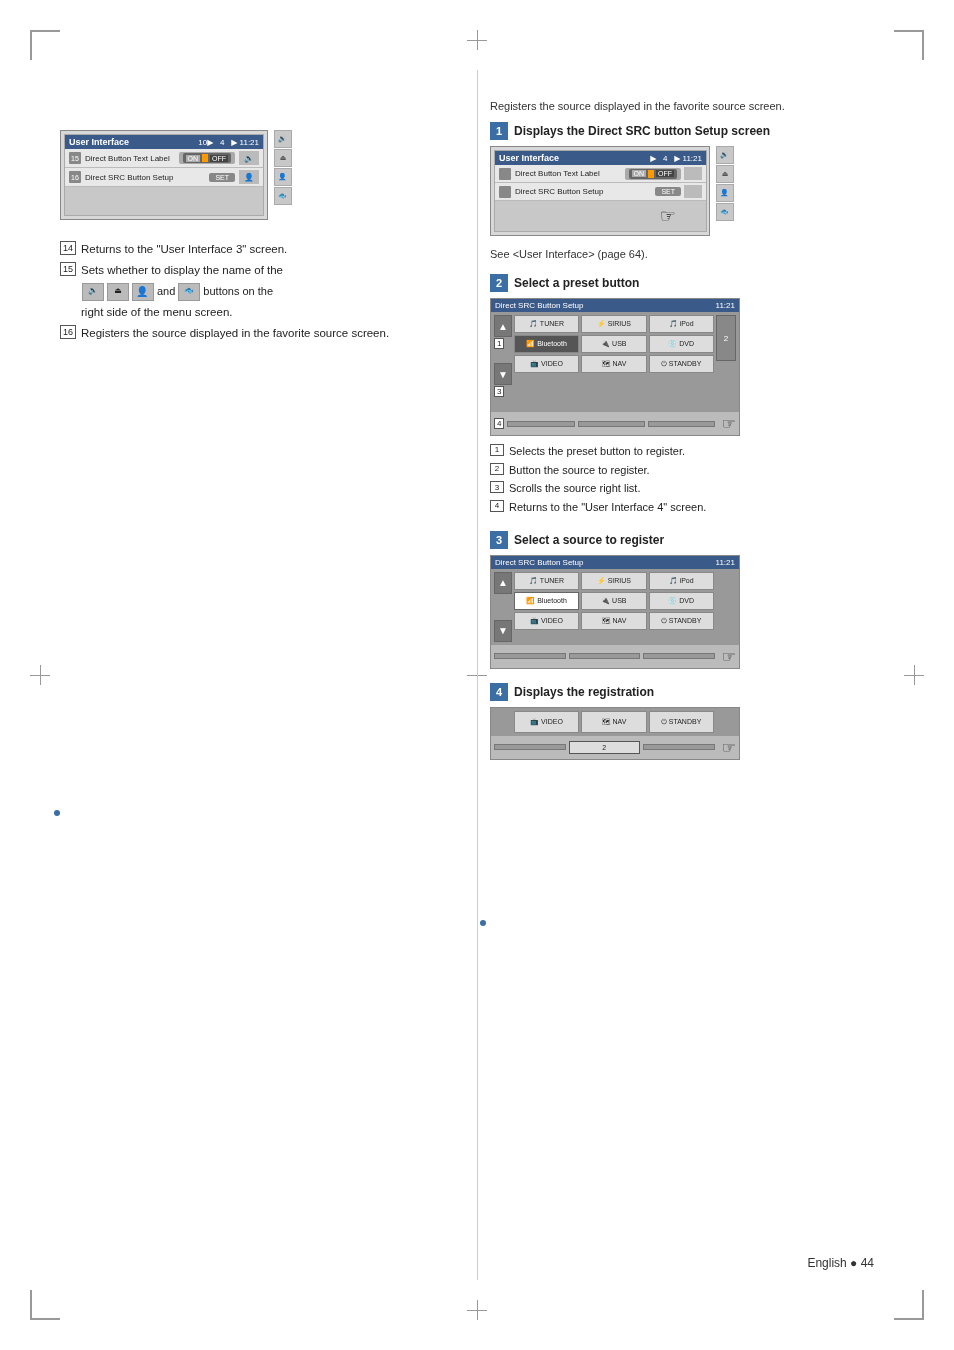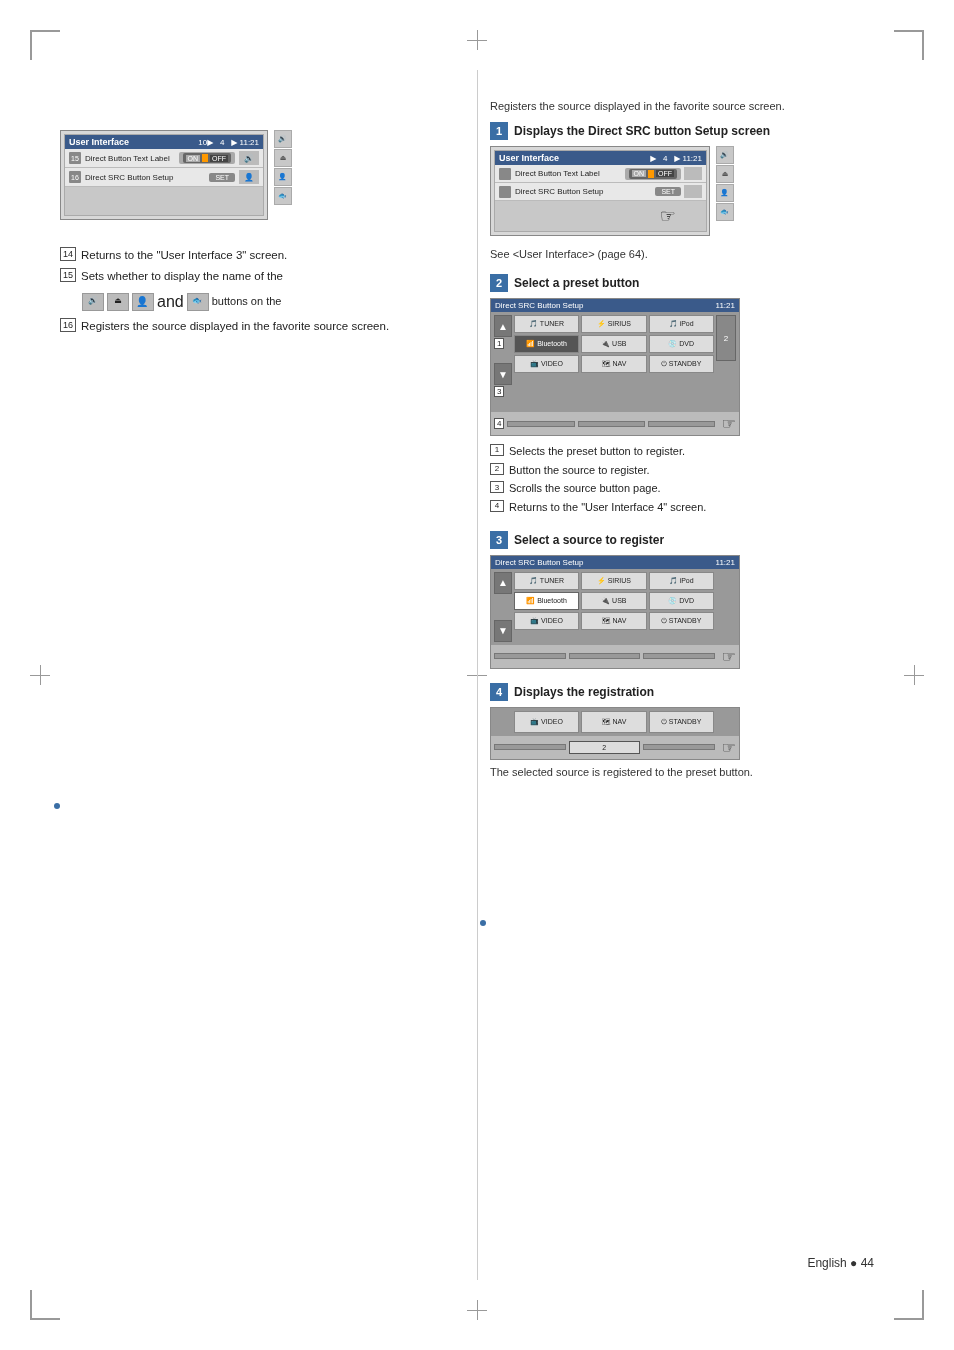--- a/index.html
+++ b/index.html
@@ -388,37 +388,41 @@
     
     <div style="position:absolute; right:-24px; top:0; display:flex; flex-direction:column; gap:1px;">
       <div class="side-icon">🔊</div>
       <div class="side-icon">⏏</div>
       <div class="side-icon">👤</div>
       <div class="side-icon">🐟</div>
     </div>
   </div>
 
   
-  <div class="items-list" style="margin-top:20px;">
+  <div class="items-list" style="margin-top:14px;">
     <div class="item">
       <span class="item-num">14</span>
       <span class="item-text">Returns to the "User Interface 3" screen.</span>
     </div>
     <div class="item">
       <span class="item-num">15</span>
       <span class="item-text">Sets whether to display the name of the</span>
     </div>
 
     <div class="icon-row">
       <div class="mini-icon" style="background:#bbb;">🔊</div>
       <div class="mini-icon" style="background:#bbb;">⏏</div>
       <div class="mini-icon-person" style="background:#bbb;">👤</div>
-      <span style="font-size:16px;">and</span>
+      <span style="font-size:11px;">and</span>
       <div class="mini-icon" style="background:#bbb;">🐟</div>
       <span style="font-size:11px;">buttons on the</span>
+    </div>
+    <div class="item" style="margin-left:0;">
+      <span style="width:21px; display:inline-block;"></span>
+      <span class="item-text">right side of the menu screen.</span>
     </div>
     <div class="item" style="margin-top:3px;">
       <span class="item-num">16</span>
       <span class="item-text">Registers the source displayed in the favorite source screen.</span>
     </div>
   </div>
 
   
   <div style="position:absolute; bottom:-470px; left:-6px; width:6px; height:6px; background:#3a6ea5; border-radius:50%;"></div>
 </div>
@@ -541,21 +545,21 @@
       <div class="anno-item">
         <span class="anno-num">1</span>
         <span>Selects the preset button to register.</span>
       </div>
       <div class="anno-item">
         <span class="anno-num">2</span>
         <span>Button the source to register.</span>
       </div>
       <div class="anno-item">
         <span class="anno-num">3</span>
-        <span>Scrolls the source button page.</span>
+        <span>Scrolls the source right list.</span>
       </div>
       <div class="anno-item">
         <span class="anno-num">4</span>
         <span>Returns to the "User Interface 4" screen.</span>
       </div>
     </div>
   </div>
 
   <div class="step-section">
     <div class="step-header">
@@ -617,19 +621,18 @@
         <div style="width:20px;"></div>
       </div>
       <div class="src-bottom-bar">
         <div class="src-bottom-btn"></div>
         <div class="src-bottom-btn active" style="background:#ddd; border:1px solid #555;">2</div>
         <div class="src-bottom-btn"></div>
         <div style="font-size:16px; margin-left:4px;">☞</div>
       </div>
     </div>
 
-    <div class="note-text">The selected source is registered to the preset button.</div>
   </div>
 
   <div style="position:absolute; left:-10px; top:820px; width:6px; height:6px; background:#3a6ea5; border-radius:50%;"></div>
 </div>
 
 <div class="page-footer">English ● 44</div>
 
 </body></html>

